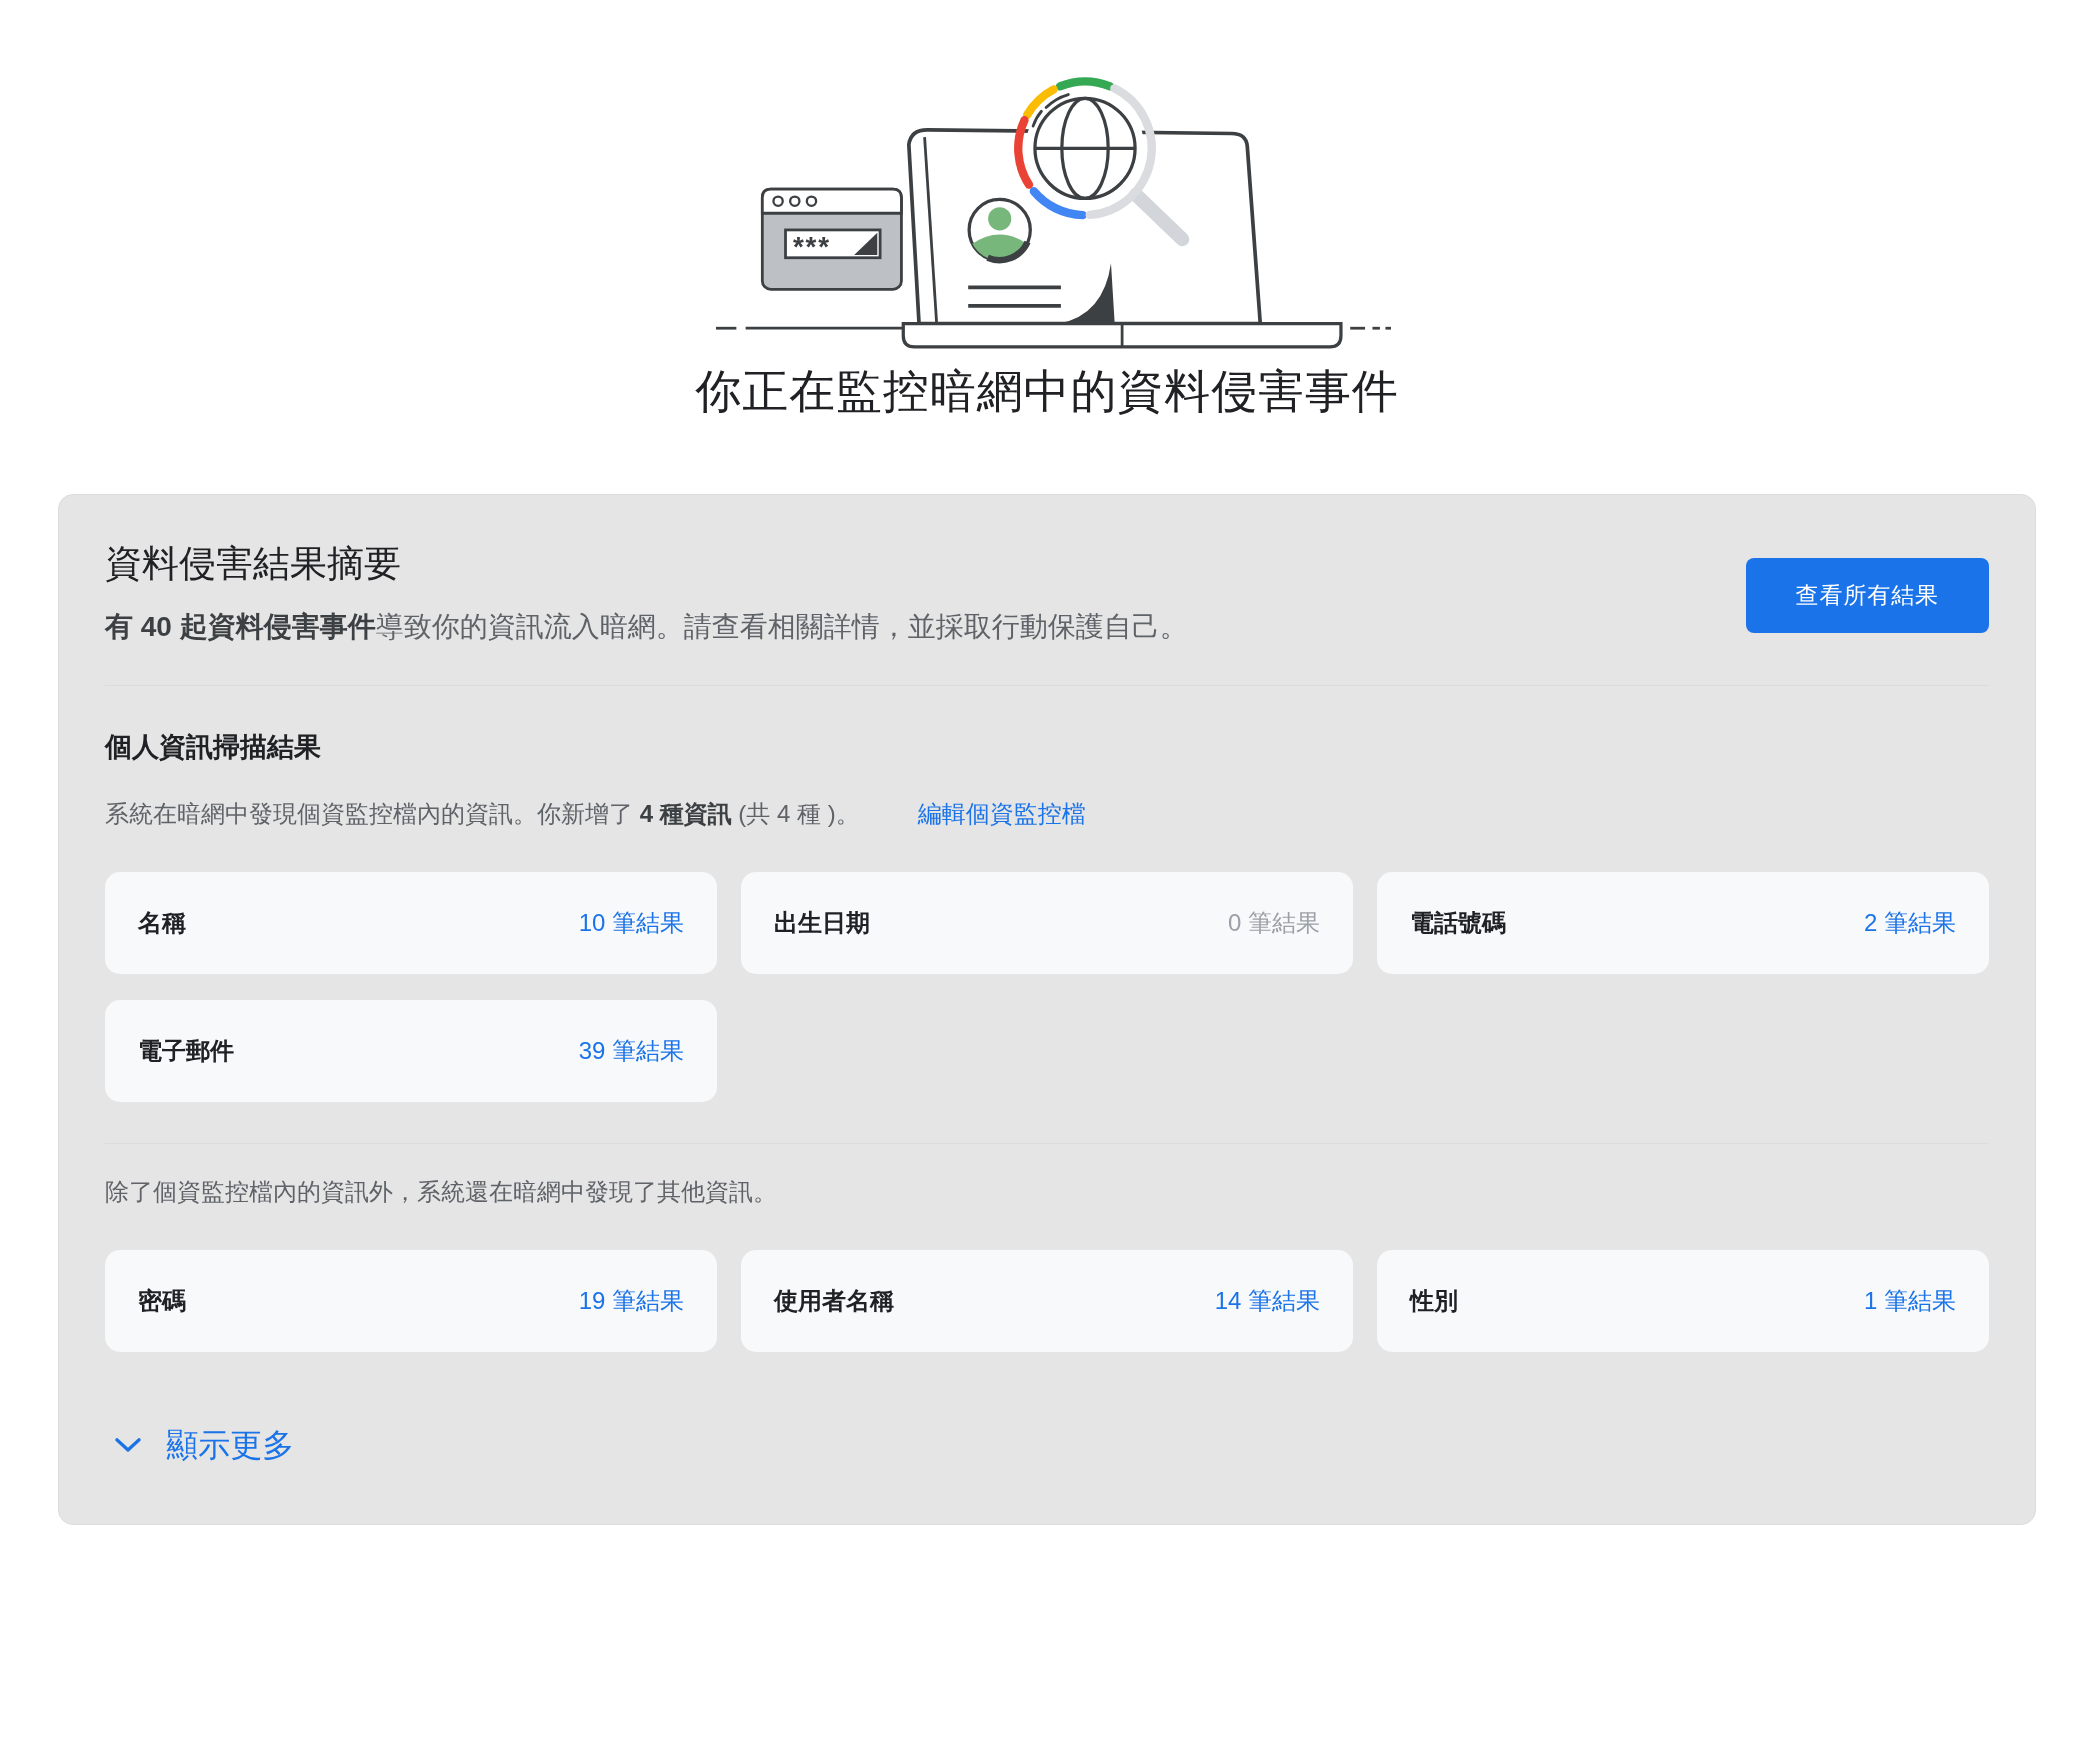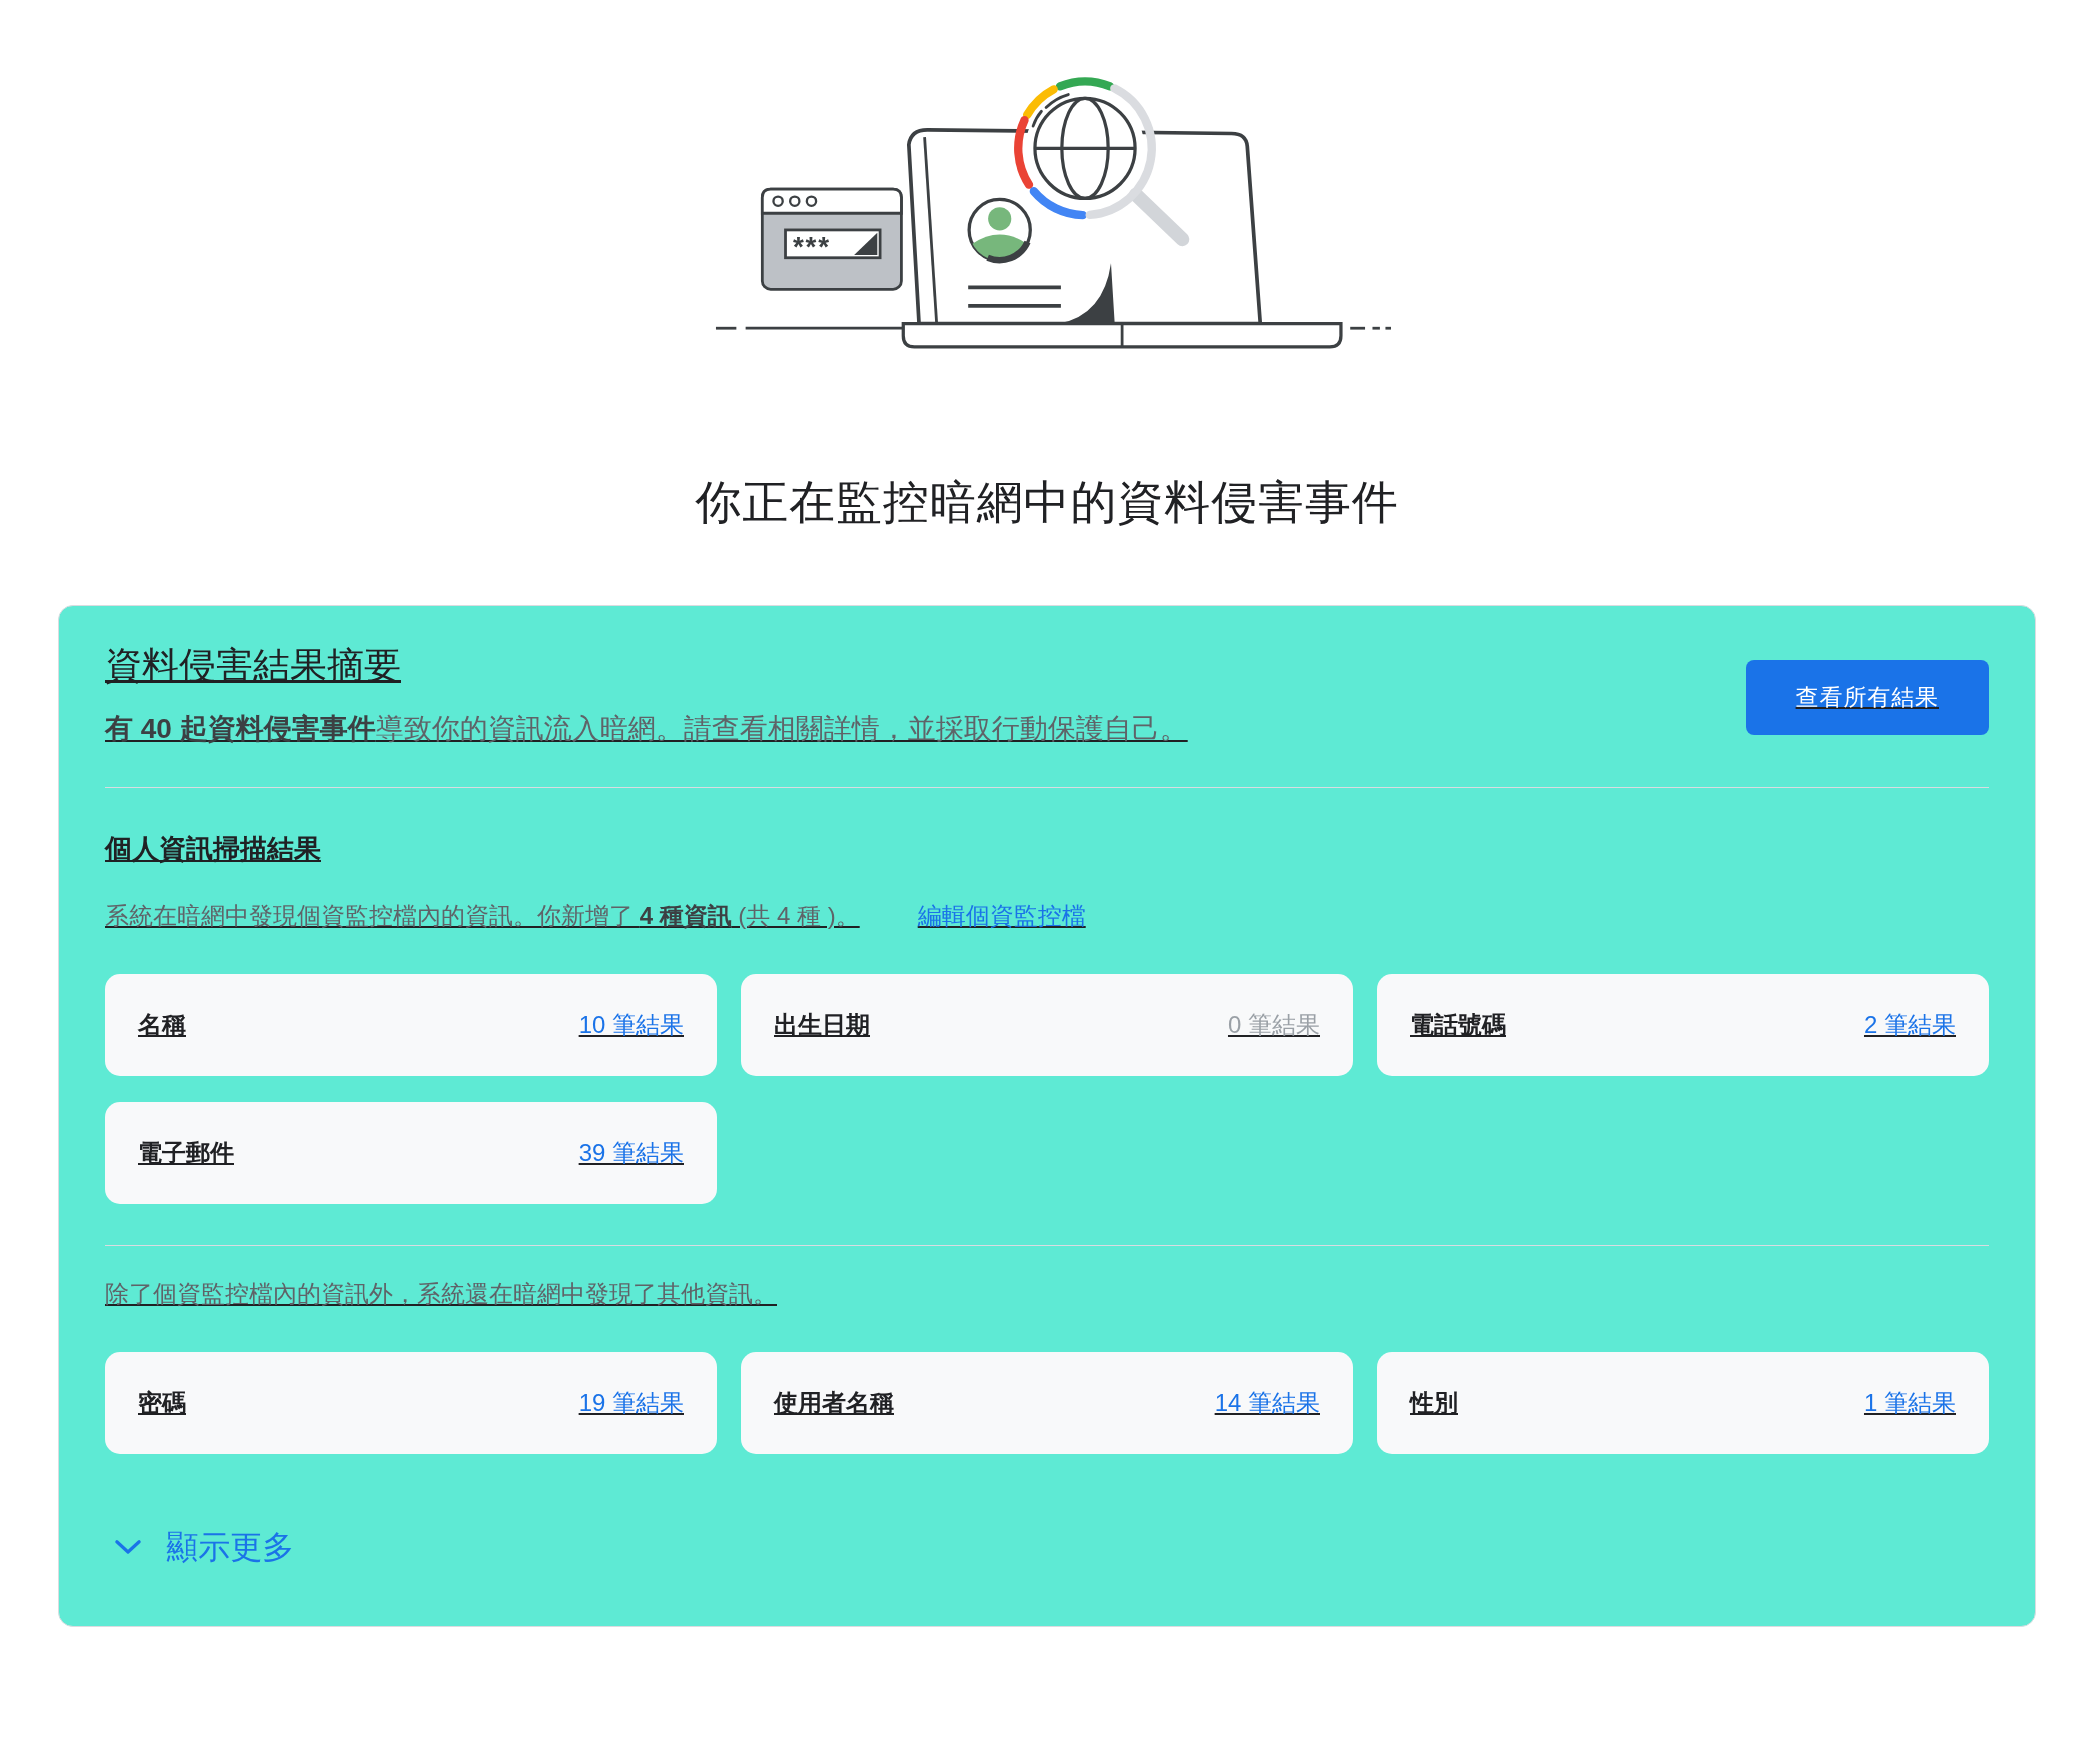--- a/index.html
+++ b/index.html
@@ -8,35 +8,33 @@
     width: 2094px;
     min-height: 1757px;
     font-family: "Liberation Sans", sans-serif;
     color: #202124;
     overflow-x: hidden;
   }
   
   .hero { padding-top: 48px; text-align: center; }
   .hero svg { display: block; margin: 0 auto; }
   .hero h1 {
-    margin-top: 111px;
     font-size: 46px;
     line-height: 65px;
     font-weight: 400;
     color: #202124;
     letter-spacing: 0.9px;
   }
   
   .card {
     margin: 70px 58px 45px 58px;
     border: 1.9px solid #dadce0;
     border-radius: 15px;
-    padding: 34px 46px 56px 46px;
-    background: #5eead4;
-    text-decoration: underline;
+    padding: 43px 46px 56px 46px;
+    background: #e5e5e5;
   }
   .card-header { display: flex; justify-content: space-between; align-items: flex-start; }
   .card-title { font-size: 37px; line-height: 52px; font-weight: 400; color: #202124; margin-bottom: 18.6px; }
   .card-subtitle { font-size: 28px; line-height: 35px; color: #5f6368; }
   .card-subtitle b { color: #3c4043; font-weight: 700; }
   .primary-btn {
     flex: 0 0 auto;
     margin-top: 20.4px;
     border: none;
     background: #1a73e8;

